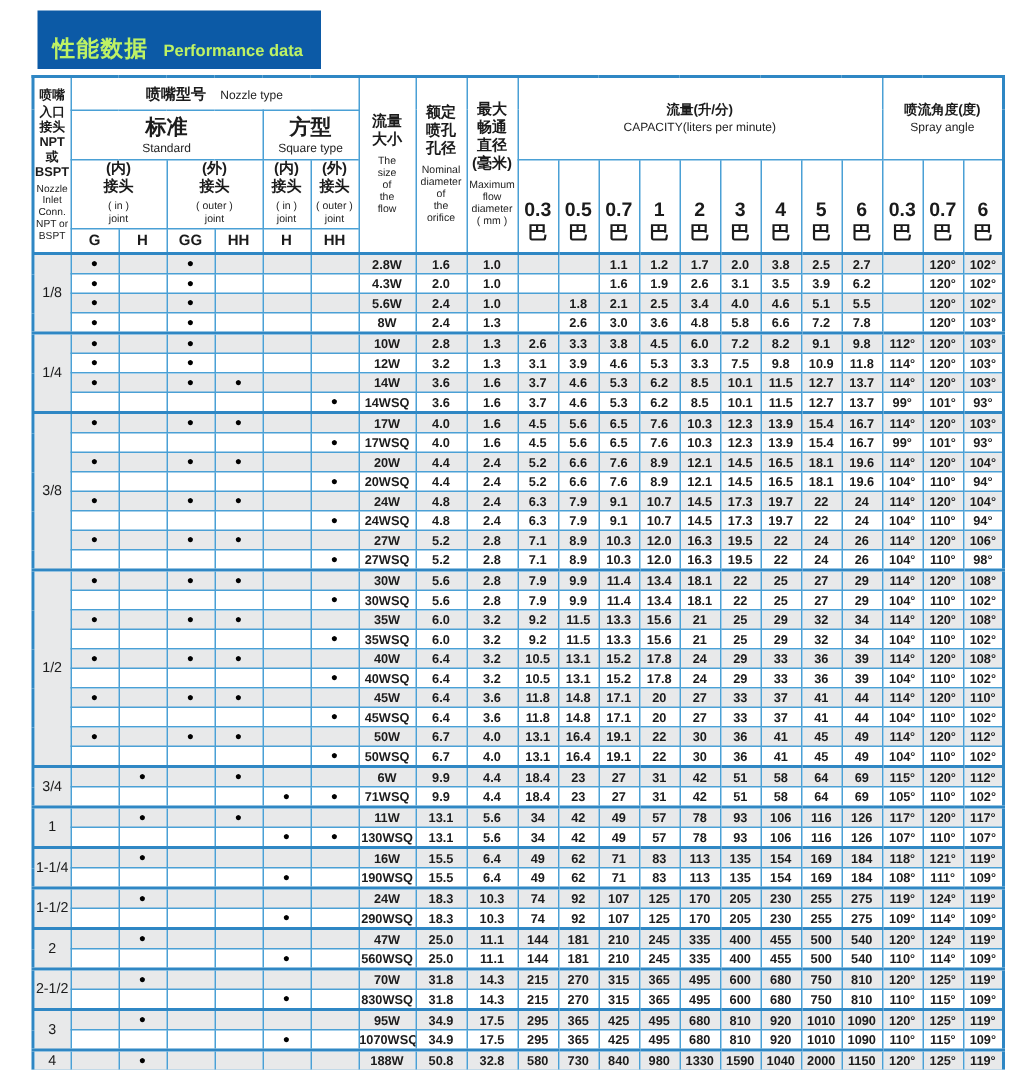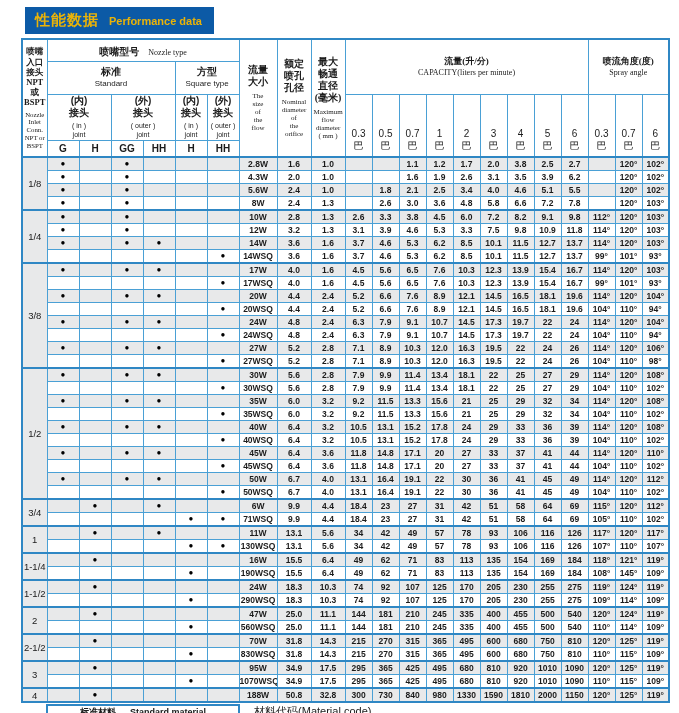--- a/index.html
+++ b/index.html
@@ -9,48 +9,48 @@
     --stripe:#e8e9ea;
     --ink:#1b1b1b;
   }
   html,body{margin:0;padding:0;}
   body{
     width:679px;height:713px;overflow:hidden;background:#fff;color:var(--ink);
     font-family:"Liberation Sans","DejaVu Sans",sans-serif;
   }
   
   .title-bar{display:inline-block;margin:7px 0 0 25px;background:var(--title-bg);
-    color:#eab308;padding:4px 12px 4px 10px;white-space:nowrap;}
+    color:#bef264;padding:16px 12px 4px 10px;white-space:nowrap;}
   .title-zh{font-size:15px;font-weight:bold;letter-spacing:1px;}
   .title-en{font-size:11px;font-weight:bold;margin-left:10px;}
   
   table.perf{border-collapse:collapse;table-layout:fixed;width:646px;margin:4px 0 0 21px;
     border:2px solid var(--blue-strong);}
   .perf th,.perf td{border:1px solid var(--blue);padding:0;text-align:center;
     vertical-align:middle;overflow:hidden;}
   .perf th{font-weight:normal;background:#fff;}
   .zh{font-size:10px;font-weight:bold;line-height:1.2;white-space:pre-line;}
   .en{font-size:7px;line-height:1.15;white-space:pre-line;color:#222;}
   .h-inlet .zh{font-size:8.5px;}
   .h-inlet .en{font-size:6.8px;margin-top:3px;}
   .h-type .zh,.h-type .en{display:inline;white-space:nowrap;}
   .h-type .en{font-size:8px;margin-left:5px;}
   .h-std .en,.h-sq .en{font-size:8px;margin-top:1px;}
-  .h-std .zh,.h-sq .zh{font-size:10px;}
+  .h-std .zh,.h-sq .zh{font-size:14px;}
   .h-joint .en{margin-top:3px;}
   .h-col .en{margin-top:4px;}
   .h-cap .zh{font-size:9px;}
   .h-cap .en{font-size:8px;margin-top:1px;}
-  .hr1{height:22px;font-family:Liberation Serif, serif;}
+  .hr1{height:22px;}
   .hr2{height:33px;}
   .hr3{height:46px;}
   .hr4{height:17px;}
   .hr4 th{font-size:10px;font-weight:bold;}
   th.press{vertical-align:bottom;padding-bottom:5px;}
-  .pnum,.punit{font-size:10px;font-weight:normal;line-height:1.15;}
+  .pnum,.punit{font-size:13px;font-weight:bold;line-height:1.15;}
   
   .perf tbody tr{height:12px;}
   .perf tbody tr.gray td{background:var(--stripe);}
   .perf tbody tr.white td{background:#fff;}
   .perf tbody tr.grp td{border-top:2px solid var(--blue-strong);}
   .perf td.c-size{background:#fff;font-size:9.5px;font-weight:400;}
   .perf td.c-dot{font-size:8px;line-height:12px;color:#000;}
   .perf td.c-model{font-size:8.5px;font-weight:bold;}
   .perf td.c-num{font-size:8.5px;font-weight:600;}
   
@@ -981,21 +981,21 @@
         <td class="c-num">49</td>
         <td class="c-num">62</td>
         <td class="c-num">71</td>
         <td class="c-num">83</td>
         <td class="c-num">113</td>
         <td class="c-num">135</td>
         <td class="c-num">154</td>
         <td class="c-num">169</td>
         <td class="c-num">184</td>
         <td class="c-num">108°</td>
-        <td class="c-num">145°</td>
+        <td class="c-num">111°</td>
         <td class="c-num">109°</td>
       </tr>
       <tr class="gray grp">
         <td class="c-size" rowspan="2">1-1/2</td>
         <td class="c-dot"></td>
         <td class="c-dot">●</td>
         <td class="c-dot"></td>
         <td class="c-dot"></td>
         <td class="c-dot"></td>
         <td class="c-dot"></td>
@@ -1183,27 +1183,27 @@
         <td class="c-size" rowspan="1">4</td>
         <td class="c-dot"></td>
         <td class="c-dot">●</td>
         <td class="c-dot"></td>
         <td class="c-dot"></td>
         <td class="c-dot"></td>
         <td class="c-dot"></td>
         <td class="c-model">188W</td>
         <td class="c-num">50.8</td>
         <td class="c-num">32.8</td>
-        <td class="c-num">300</td>
+        <td class="c-num">580</td>
         <td class="c-num">730</td>
         <td class="c-num">840</td>
         <td class="c-num">980</td>
         <td class="c-num">1330</td>
         <td class="c-num">1590</td>
-        <td class="c-num">1810</td>
+        <td class="c-num">1040</td>
         <td class="c-num">2000</td>
         <td class="c-num">1150</td>
         <td class="c-num">120°</td>
         <td class="c-num">125°</td>
         <td class="c-num">119°</td>
       </tr>
     </tbody>
 </table>
 
 <div class="bottom">

